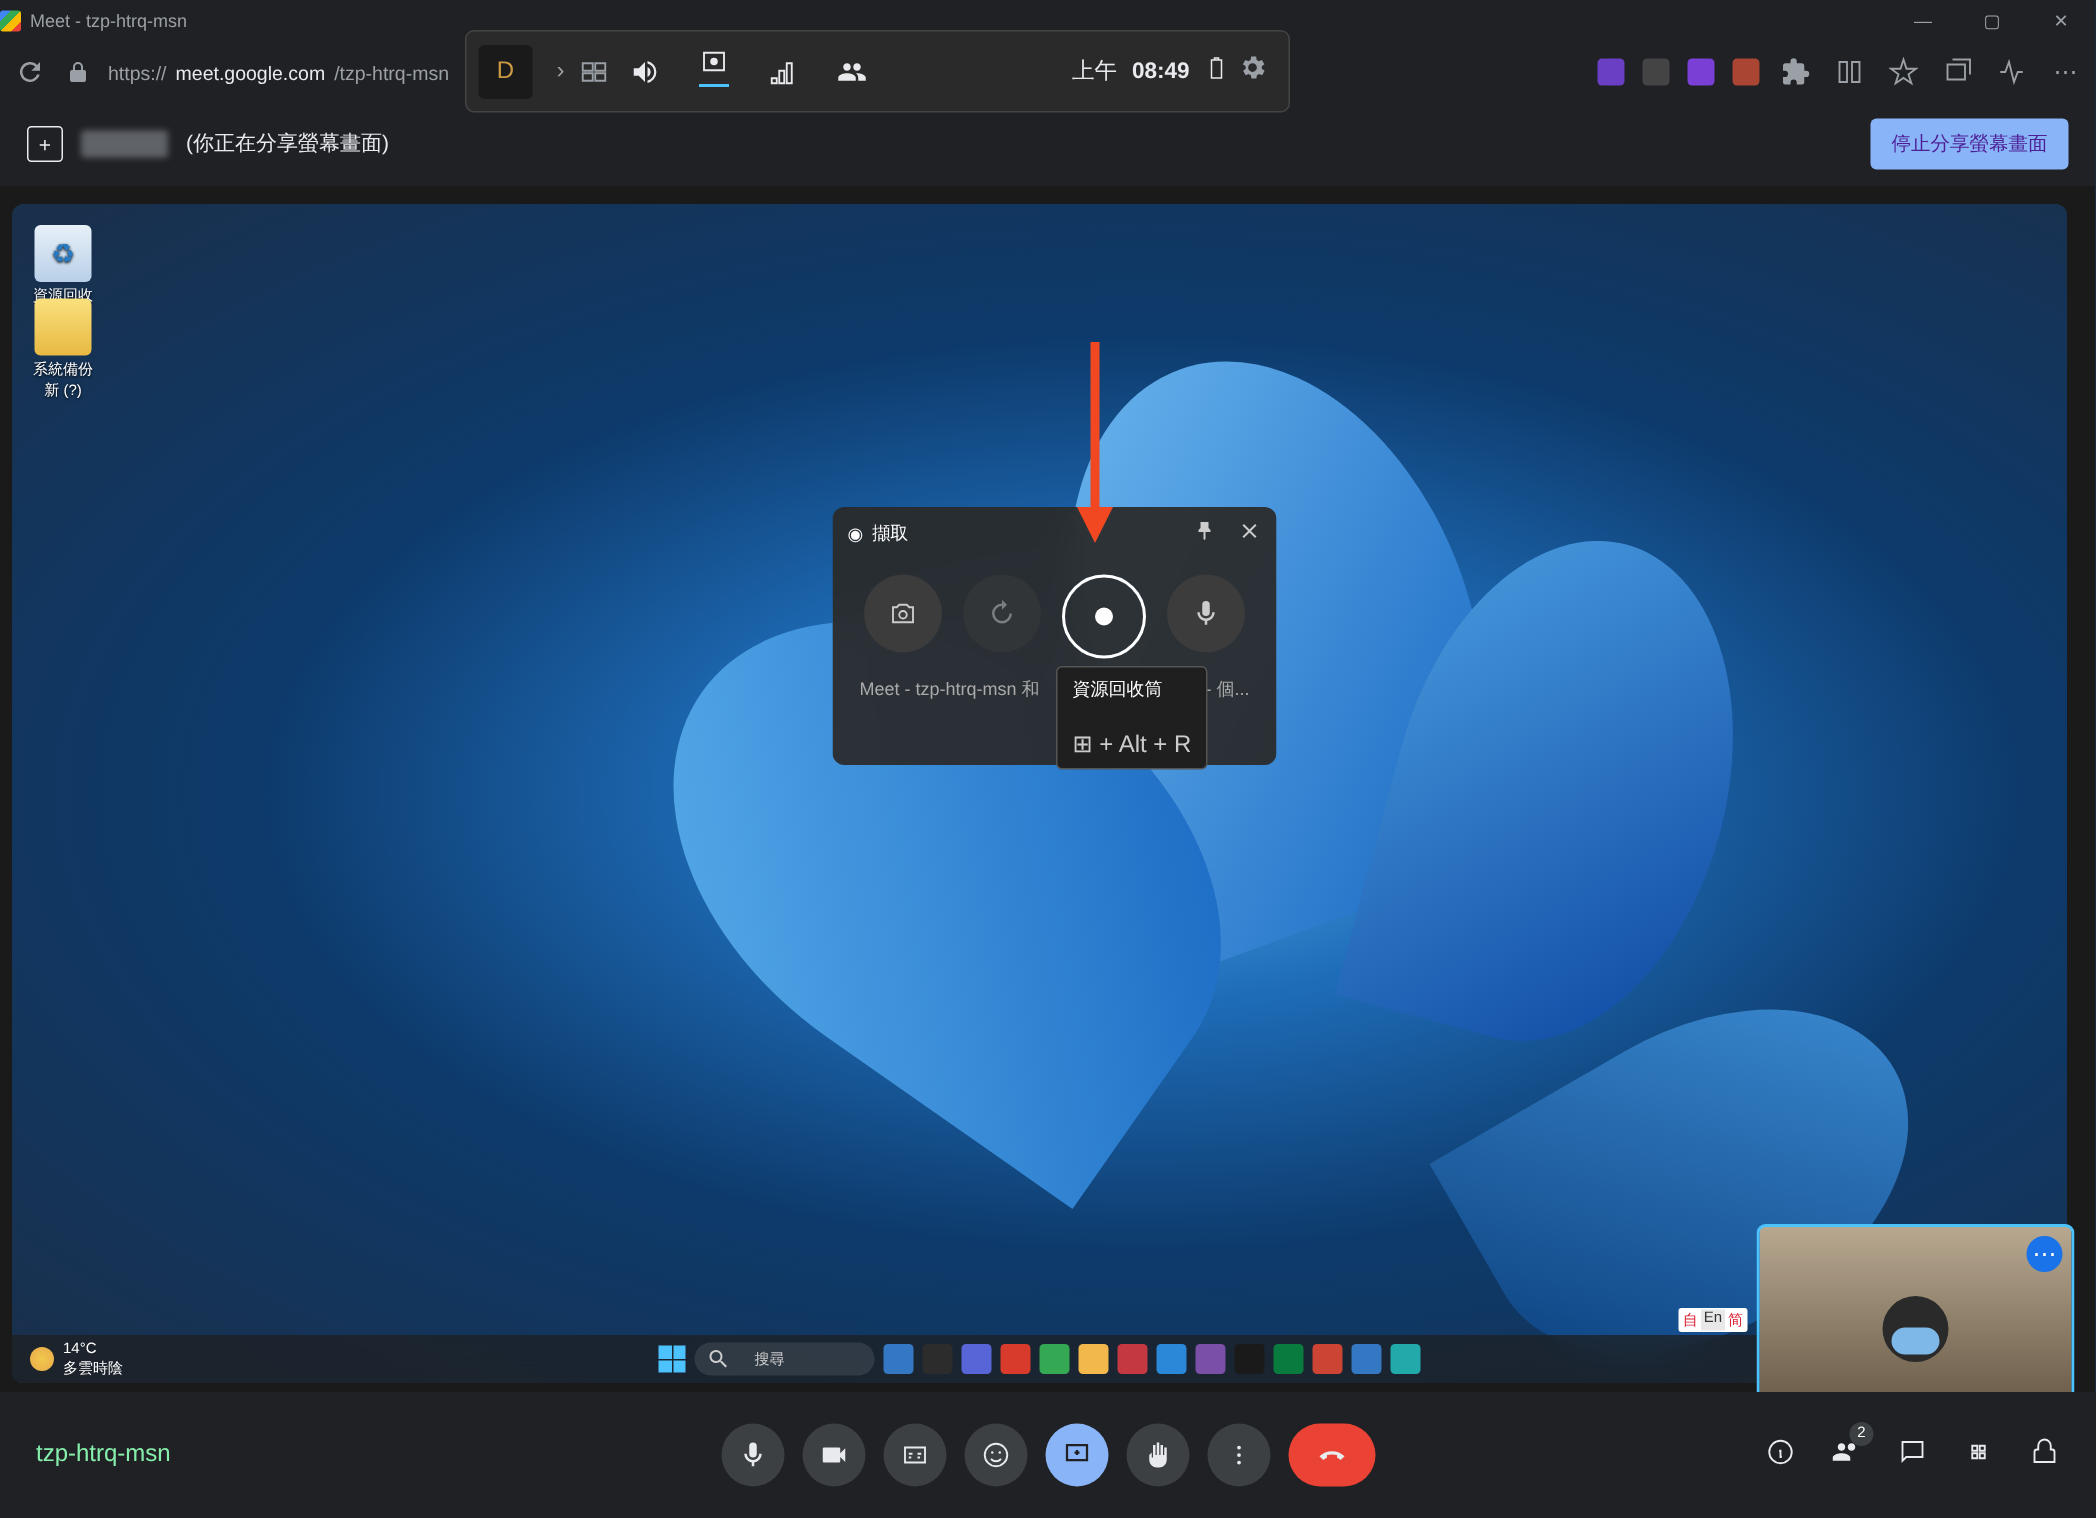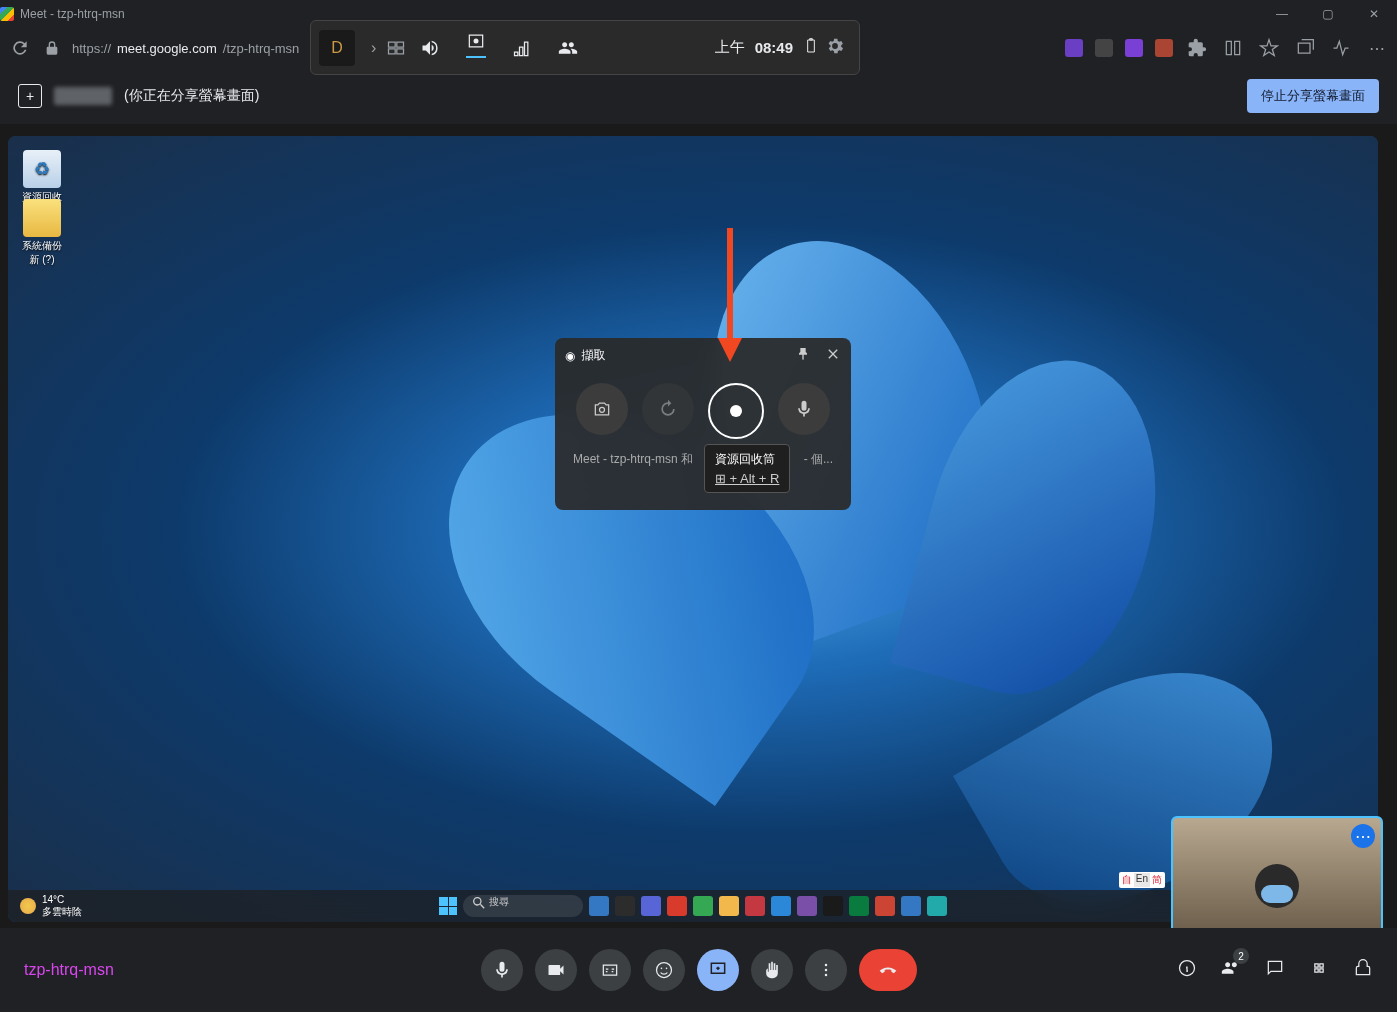--- a/index.html
+++ b/index.html
@@ -27,21 +27,21 @@
 .gb-icon { width: 20px; height: 20px; color: #e8eaed; display:flex;align-items:center;justify-content:center; }
 .gb-active { border-bottom: 2px solid #4cc2ff; padding-bottom: 12px; margin-bottom: -14px; }
 .gb-time { margin-left: auto; display: flex; align-items: center; gap: 10px; color: #e8eaed; font-size: 15px; }
 .gb-settings { color: #9aa0a6; padding: 0 6px; }
 
 
 .share-banner { height: 56px; background: #202124; display: flex; align-items: center; padding: 0 18px; gap: 12px; }
 .share-icon-box { width: 24px; height: 24px; border: 1.5px solid #e8eaed; border-radius: 3px; display:flex;align-items:center;justify-content:center;color:#e8eaed;font-size:14px; }
 .share-blur { width: 58px; height: 18px; background: #5f6368; border-radius: 2px; filter: blur(2px); }
 .share-text { color: #e8eaed; font-size: 14px; }
-.stop-share { margin-left: auto; background: #8ab4f8; color: #0f172a; padding: 8px 14px; border-radius: 4px; font-size: 13px; font-weight: 500; }
+.stop-share { margin-left: auto; background: #8ab4f8; color: #4c1d95; padding: 8px 14px; border-radius: 4px; font-size: 13px; font-weight: 500; }
 
 
 .shared-desktop { position: relative; margin: 12px 19px 0 8px; height: 786px; border-radius: 8px; overflow: hidden; background: #1e3a5f; }
 .wallpaper { position: absolute; inset: 0; background: radial-gradient(ellipse at 55% 50%, #4fa8e8 0%, #1e6cb8 25%, #0d3a6b 55%, #1a2f4a 100%); }
 .bloom { position: absolute; left: 40%; top: 8%; width: 58%; height: 88%; }
 .petal { position: absolute; border-radius: 50% 50% 50% 0; background: linear-gradient(135deg, #6db8f0, #1565c0); transform-origin: bottom left; }
 .p1 { width: 260px; height: 380px; left: 30%; top: 10%; transform: rotate(-20deg); }
 .p2 { width: 220px; height: 340px; left: 42%; top: 18%; transform: rotate(15deg); background: linear-gradient(135deg,#4a9de0,#0d47a1); }
 .p3 { width: 280px; height: 400px; left: 20%; top: 30%; transform: rotate(-55deg); background: linear-gradient(135deg,#5aafec,#1565c0); }
 .p4 { width: 200px; height: 300px; left: 50%; top: 40%; transform: rotate(60deg); background: linear-gradient(135deg,#3d8ed6,#0a3d7a); }
@@ -59,47 +59,47 @@
 .cw-buttons { display: flex; justify-content: space-around; padding: 10px 14px; }
 .cw-btn { width: 52px; height: 52px; border-radius: 50%; background: #3c3c3c; display: flex; align-items: center; justify-content: center; color: #ccc; font-size: 18px; }
 .cw-record { width: 56px; height: 56px; border: 2.5px solid #fff; background: transparent; position: relative; }
 .cw-record:after { content: ""; width: 12px; height: 12px; background: #fff; border-radius: 50%; }
 .cw-disabled { opacity: .5; }
 .cw-sub { color: #aaa; font-size: 12px; padding: 2px 18px; display:flex;justify-content:space-between; }
 .cw-footer { display: flex; align-items: center; gap: 8px; color: #e8eaed; font-size: 12px; padding: 8px 14px; position:relative; }
 
 
 .tooltip { position: absolute; left: 704px; top: 444px; background: #1f1f1f; border: 1px solid #555; border-radius: 4px; padding: 6px 10px; z-index: 70; color: #fff; font-size: 12px; }
-.tooltip .tt-short { color: #ccc; font-size: 13px; margin-top: 3px; text-decoration: underline; }
+.tooltip .tt-short { color: #ccc; font-size: 16px; margin-top: 18px; }
 
 
 .arrow { position: absolute; left: 718px; top: 228px; z-index: 65; }
 .arrow-line { width: 6px; height: 110px; background: #f24822; margin-left: 9px; }
 .arrow-head { width: 0; height: 0; border-left: 12px solid transparent; border-right: 12px solid transparent; border-top: 24px solid #f24822; }
 
 
 .pip { position: absolute; bottom: 76px; right: 14px; width: 212px; height: 120px; border: 2px solid #4cc2ff; border-radius: 6px; background: linear-gradient(#b8a890,#6b5d4a); overflow: hidden; }
 .avatar { position: absolute; left: 50%; top: 40%; transform: translateX(-50%); width: 44px; height: 44px; background: #2a2a2a; border-radius: 50%; }
 .avatar-mask { position: absolute; left: 50%; top: 58%; transform: translateX(-50%); width: 32px; height: 18px; background: #7db8e8; border-radius: 10px; }
 .pip-more { position: absolute; top: 6px; right: 6px; width: 24px; height: 24px; background: #1a73e8; border-radius: 50%; color: #fff; display:flex;align-items:center;justify-content:center;font-size:16px; }
 .ime-badge { position: absolute; bottom: 124px; right: 232px; background: #fff; color: #d23; font-size: 10px; padding: 1px 3px; border-radius: 2px; display:flex;gap:2px; }
 
 
 .inner-taskbar { position: absolute; bottom: 0; left: 0; right: 0; height: 32px; background: rgba(30,30,30,.7); backdrop-filter: blur(10px); display: flex; align-items: center; }
 .weather { position: absolute; left: 12px; display: flex; gap: 6px; align-items: center; color: #fff; font-size: 10px; }
 .weather-icon { width: 16px; height: 16px; background: radial-gradient(#f2c94c,#e8a84c); border-radius: 50%; }
 .tb-center { margin: 0 auto; display: flex; gap: 6px; align-items: center; }
 .tb-start { width: 18px; height: 18px; display: grid; grid-template: 1fr 1fr / 1fr 1fr; gap: 1px; }
 .tb-start div { background: #4cc2ff; }
-.tb-search { width: 120px; height: 22px; background: rgba(255,255,255,.1); border-radius: 11px; display: flex; align-items: flex-start; padding: 0 8px; gap: 2px; color: #ccc; font-size: 10px; }
+.tb-search { width: 120px; height: 22px; background: rgba(255,255,255,.1); border-radius: 11px; display: flex; align-items: center; padding: 0 8px; gap: 16px; color: #ccc; font-size: 10px; }
 .tb-app { width: 20px; height: 20px; border-radius: 3px; }
 
 
 .meet-bar { position: absolute; bottom: 0; left: 0; right: 0; height: 84px; background: #202124; display: flex; align-items: center; padding: 0 24px; }
-.meet-code { color: #d946ef; font-size: 16px; font-weight: 500; }
+.meet-code { color: #86efac; font-size: 16px; font-weight: 500; }
 .meet-controls { position: absolute; left: 50%; transform: translateX(-50%); display: flex; gap: 12px; }
 .mc-btn { width: 42px; height: 42px; border-radius: 50%; background: #3c4043; display: flex; align-items: center; justify-content: center; color: #e8eaed; }
 .mc-btn.active { background: #8ab4f8; color: #202124; }
 .mc-btn.hangup { background: #ea4335; width: 58px; border-radius: 21px; }
 .meet-right { margin-left: auto; display: flex; gap: 24px; align-items: center; }
 .mr-icon { color: #e8eaed; position: relative; }
 .badge { position: absolute; top: -10px; right: -8px; background: #3c4043; color: #fff; font-size: 10px; width: 16px; height: 16px; border-radius: 50%; display:flex;align-items:center;justify-content:center; }
 
 svg { width: 20px; height: 20px; fill: currentColor; }
 .i16 { width: 16px; height: 16px; }

